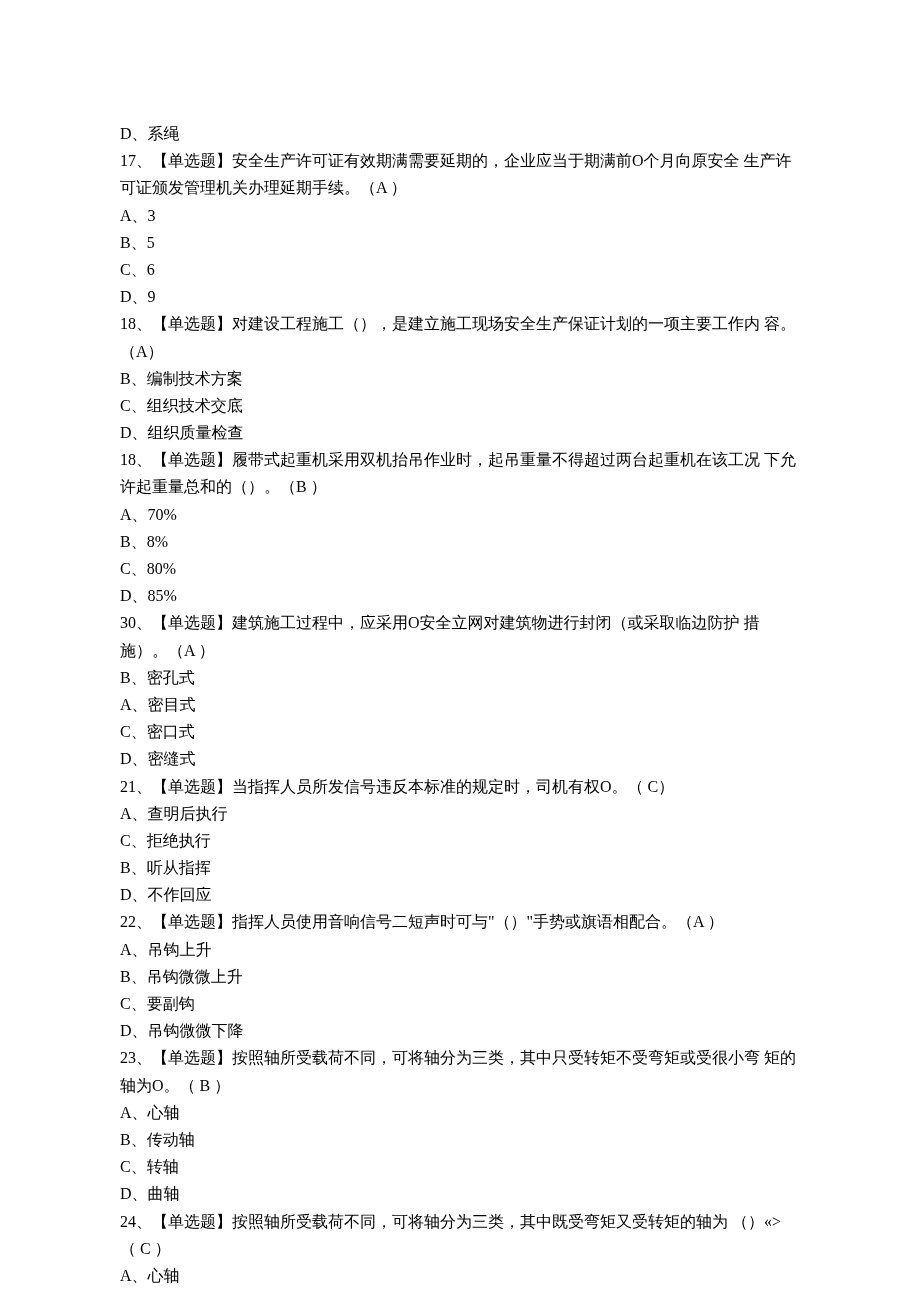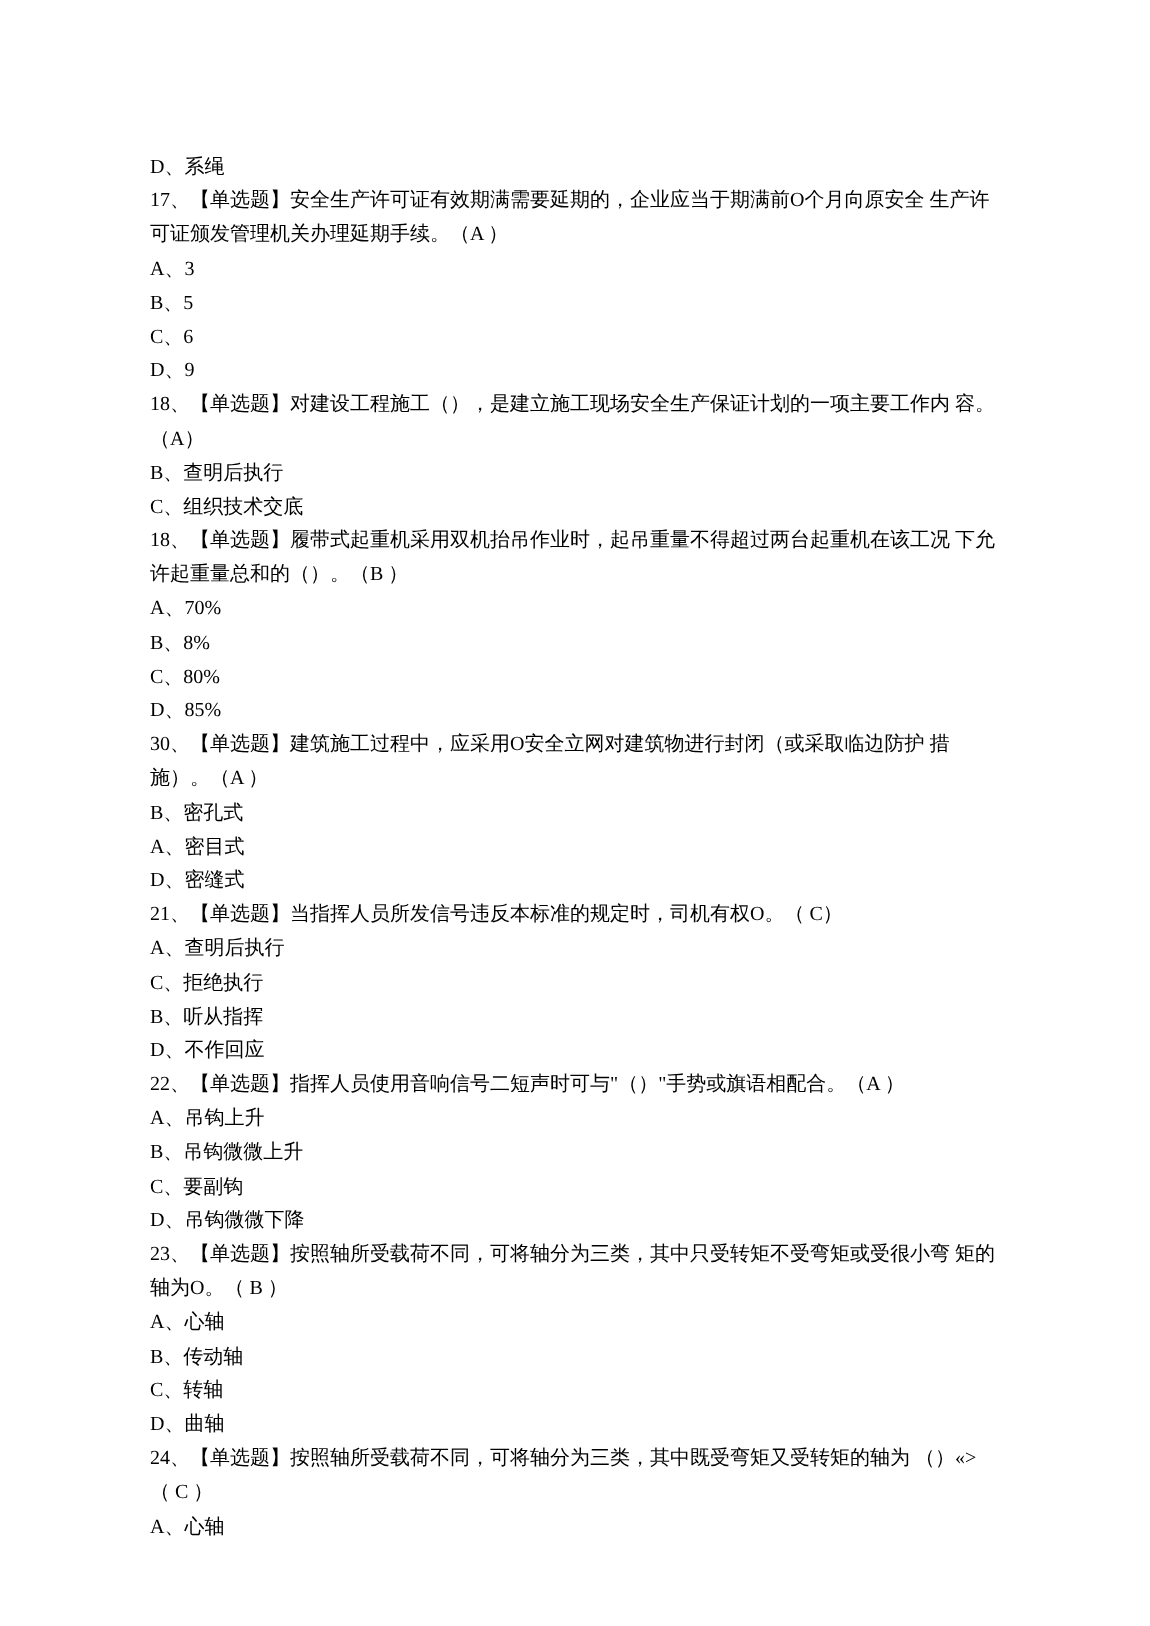--- a/index.html
+++ b/index.html
@@ -23,30 +23,32 @@
 <body>
 
 <div class="page">
   <span class="line">D、系绳</span>
   <span class="line">17、【单选题】安全生产许可证有效期满需要延期的，企业应当于期满前O个月向原安全 生产许可证颁发管理机关办理延期手续。（A ）</span>
   <span class="line">A、3</span>
   <span class="line">B、5</span>
   <span class="line">C、6</span>
   <span class="line">D、9</span>
   <span class="line">18、【单选题】对建设工程施工（），是建立施工现场安全生产保证计划的一项主要工作内 容。（A）</span>
-  <span class="line">B、查明后执行</span>
+  <span class="line">B、编制技术方案</span>
   <span class="line">C、组织技术交底</span>
+  <span class="line">D、组织质量检查</span>
   <span class="line">18、【单选题】履带式起重机采用双机抬吊作业时，起吊重量不得超过两台起重机在该工况 下允许起重量总和的（）。（B ）</span>
   <span class="line">A、70%</span>
   <span class="line">B、8%</span>
   <span class="line">C、80%</span>
   <span class="line">D、85%</span>
   <span class="line">30、【单选题】建筑施工过程中，应采用O安全立网对建筑物进行封闭（或采取临边防护 措施）。（A ）</span>
   <span class="line">B、密孔式</span>
   <span class="line">A、密目式</span>
+  <span class="line">C、密口式</span>
   <span class="line">D、密缝式</span>
   <span class="line">21、【单选题】当指挥人员所发信号违反本标准的规定时，司机有权O。（ C）</span>
   <span class="line">A、查明后执行</span>
   <span class="line">C、拒绝执行</span>
   <span class="line">B、听从指挥</span>
   <span class="line">D、不作回应</span>
   <span class="line">22、【单选题】指挥人员使用音响信号二短声时可与"（）"手势或旗语相配合。（A ）</span>
   <span class="line">A、吊钩上升</span>
   <span class="line">B、吊钩微微上升</span>
   <span class="line">C、要副钩</span>

